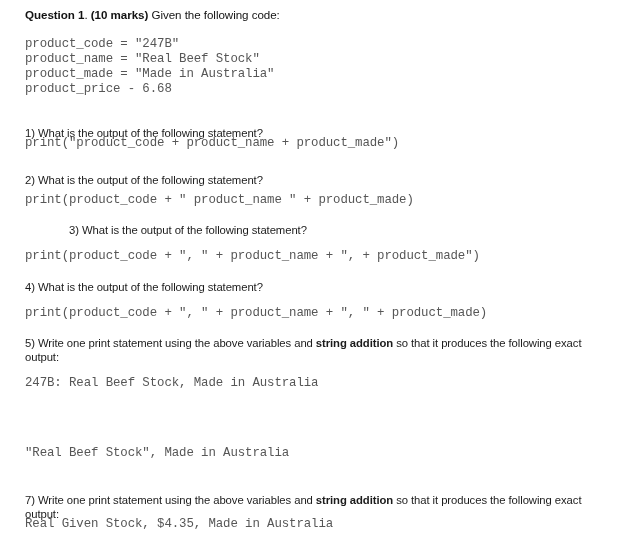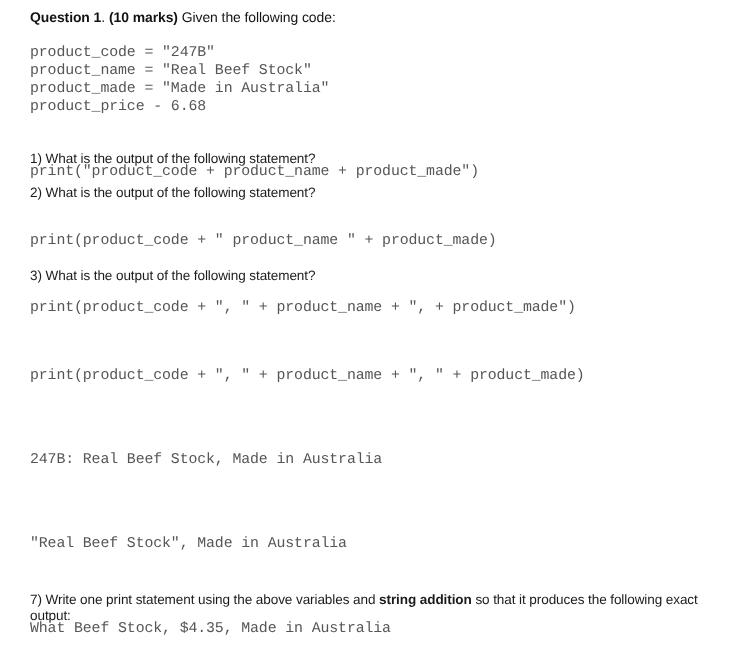--- a/index.html
+++ b/index.html
@@ -61,23 +61,23 @@
 
   
   #decl-0 { top: 37px; }
   #decl-1 { top: 52px; }
   #decl-2 { top: 67px; }
   #decl-3 { top: 82px; }
 
   
   #q1-text { top: 126px; }
   #q1-code { top: 136px; }
-  #q2-text { top: 154px; }
+  #q2-text { top: 173px; }
   #q2-code { top: 193px; }
-  #q3-text { top: 223px; }
+  #q3-text { top: 223px; margin-left: 44px; }
   #q3-code { top: 249px; }
   #q4-text { top: 280px; }
   #q4-code { top: 306px; }
 
   
   #q5-text { top: 336px; width: 580px; }
   #q5-code { top: 376px; }
   #q6-text { top: 406px; width: 580px; }
   #q6-code { top: 446px; }
   #q7-text { top: 493px; width: 592px; }
@@ -97,22 +97,24 @@
 
   <div class="prose" id="q1-text"><span>1)</span>&nbsp;<span>What is the output of the following statement?</span></div>
   <div class="code" id="q1-code">print("product_code + product_name + product_made")</div>
 
   <div class="prose" id="q2-text"><span>2)</span>&nbsp;<span>What is the output of the following statement?</span></div>
   <div class="code" id="q2-code">print(product_code + " product_name " + product_made)</div>
 
   <div class="prose" id="q3-text"><span>3)</span>&nbsp;<span>What is the output of the following statement?</span></div>
   <div class="code" id="q3-code">print(product_code + ", " + product_name + ", + product_made")</div>
 
+  <div class="prose" id="q4-text"><span>4)</span>&nbsp;<span>What is the output of the following statement?</span></div>
   <div class="code" id="q4-code">print(product_code + ", " + product_name + ", " + product_made)</div>
 
+  <div class="prose" id="q5-text"><span>5)</span>&nbsp;<span>Write one print statement using the above variables and </span><b>string addition</b><span> so that it produces the following exact output:</span></div>
   <div class="code" id="q5-code">247B: Real Beef Stock, Made in Australia</div>
 
   <div class="code" id="q6-code">"Real Beef Stock", Made in Australia</div>
 
   <div class="prose" id="q7-text"><span>7)</span>&nbsp;<span>Write one print statement using the above variables and </span><b>string addition</b><span> so that it produces the following exact output:</span></div>
-  <div class="code" id="q7-code">What Beef Stock, $4.35, Made in Australia</div>
+  <div class="code" id="q7-code">Real Given Stock, $4.35, Made in Australia</div>
 
 </div>
 
 </body></html>

